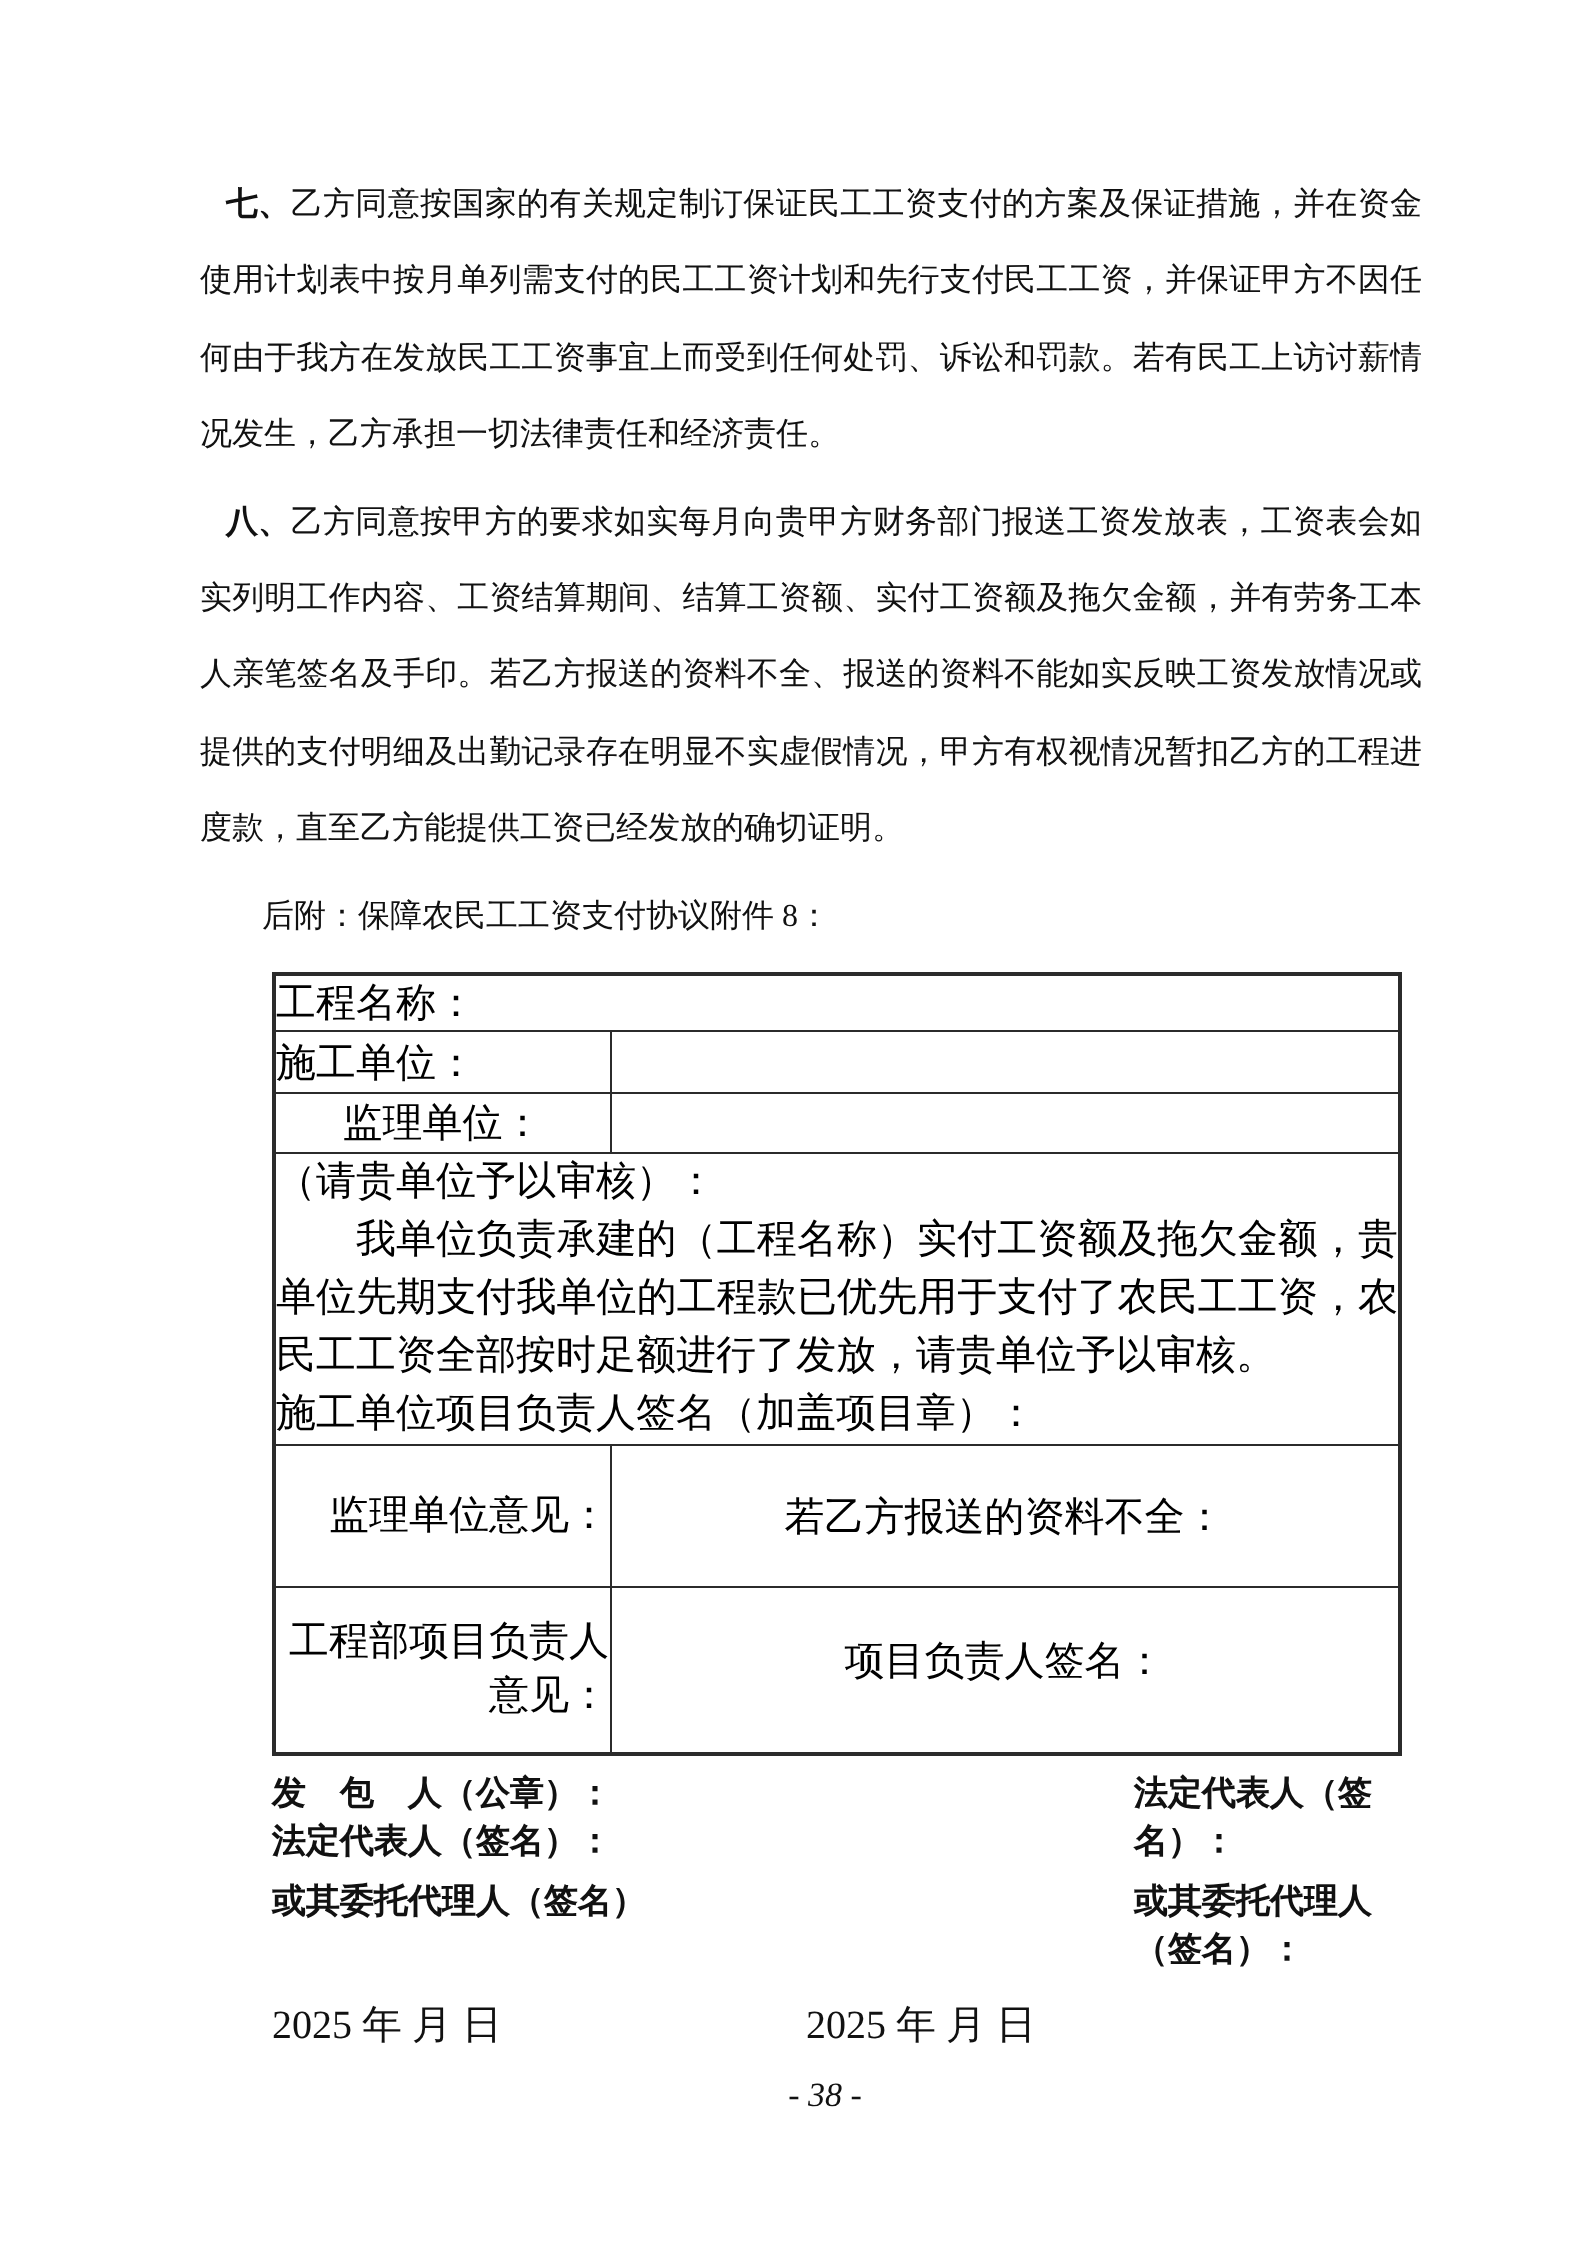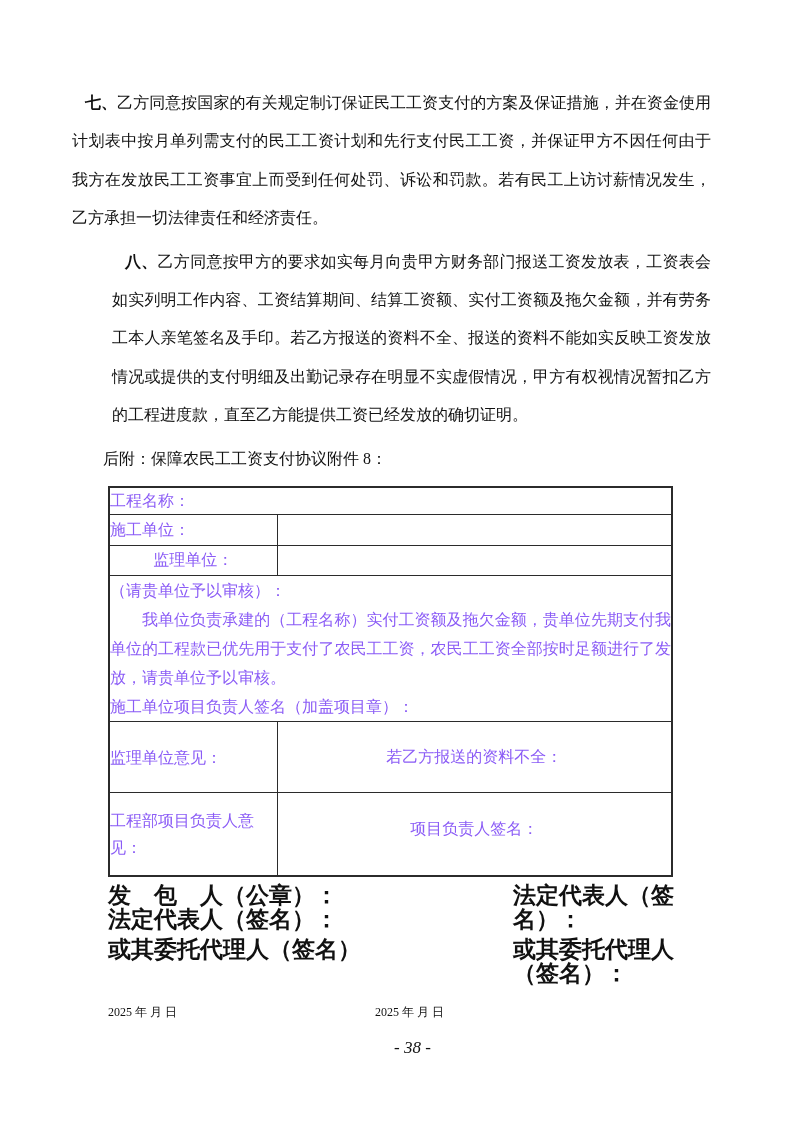--- a/index.html
+++ b/index.html
@@ -4,100 +4,101 @@
 <style>
   html,body{margin:0;padding:0;background:#fff;}
   .page{
     position:relative;
     width:793px;height:1122px;
     box-sizing:border-box;
     background:#fff;
     color:#111;
     font-family:"Liberation Serif","DejaVu Serif",serif;
     font-size:16px;
-    padding:84px 82px 0 72px;
+    padding:84px 82px 0 100px;
     overflow:hidden;
   }
   
   .body-para{
     margin:0;
     line-height:38.4px;
     text-align:justify;
     text-indent:13px;
   }
   .body-para b{font-weight:bold;}
-  .para-8{margin-top:5px;margin-left:40px;}
+  .para-8{margin-top:5px;}
   .attach-note{
     margin:5px 0 0 0;
     line-height:38.4px;
     text-indent:31px;
   }
   
   table.form{
     border-collapse:collapse;
     margin:8px 0 0 36px;
     width:563px;
     table-layout:fixed;
   }
   table.form{border:2px solid #2b2b2b;}
   table.form td{
     border:1.5px solid #2b2b2b;
     padding:0;
     vertical-align:middle;
-    font-size:16px;
-    color:#8b5cf6;
+    font-size:20px;
+    color:#000000;
   }
   col.c1{width:168px;}
   col.c2{width:395px;}
   td.label-cell{height:29px;padding:1px 7px;text-align:left;}
   tr.r1 td{height:26px;}
   tr.r2 td{height:30px;}
   tr.r3 td{height:29px;text-align:center;}
   td.owner-cell{
     height:143px;
     padding:3px 8px 2px 8px;
     vertical-align:top;
     line-height:29px;
   }
   .owner-line{margin:0;text-align:left;}
   .owner-body{margin:0;text-indent:2em;text-align:justify;}
   tr.r5 td{height:70px;}
   tr.r6 td{height:73px;}
   td.center-label{
-    text-align:left;
+    text-align:right;
     vertical-align:middle;
     padding:0 9px;
     line-height:27px;
   }
   td.sign-cell{
     vertical-align:bottom;
     text-align:center;
     padding-bottom:4px;
   }
   tr.r6 td.sign-cell{padding-bottom:9px;}
   
   .sig-row{
     display:flex;
     margin-top:7px;
     font-weight:bold;
-    font-size:23px;
+    font-size:17px;
+    gap:26px;
   }
   .sig-col-left{
     width:441px;
     box-sizing:border-box;
     padding-left:36px;
     flex:none;
   }
   .sig-col-right{flex:1;}
   .sig-line{margin:0;line-height:24px;}
   .sig-line.agent{margin-top:6px;}
   .date-row{
     display:flex;
     margin-top:14px;
-    font-size:12px;
+    font-size:20px;
     padding-left:36px;
   }
   .date-left{width:267px;flex:none;margin:0;line-height:24px;}
   .date-right{flex:1;margin:0;line-height:24px;}
   .page-number{
     position:absolute;
     top:1038px;left:16px;
     width:100%;
     text-align:center;
     font-size:17px;

